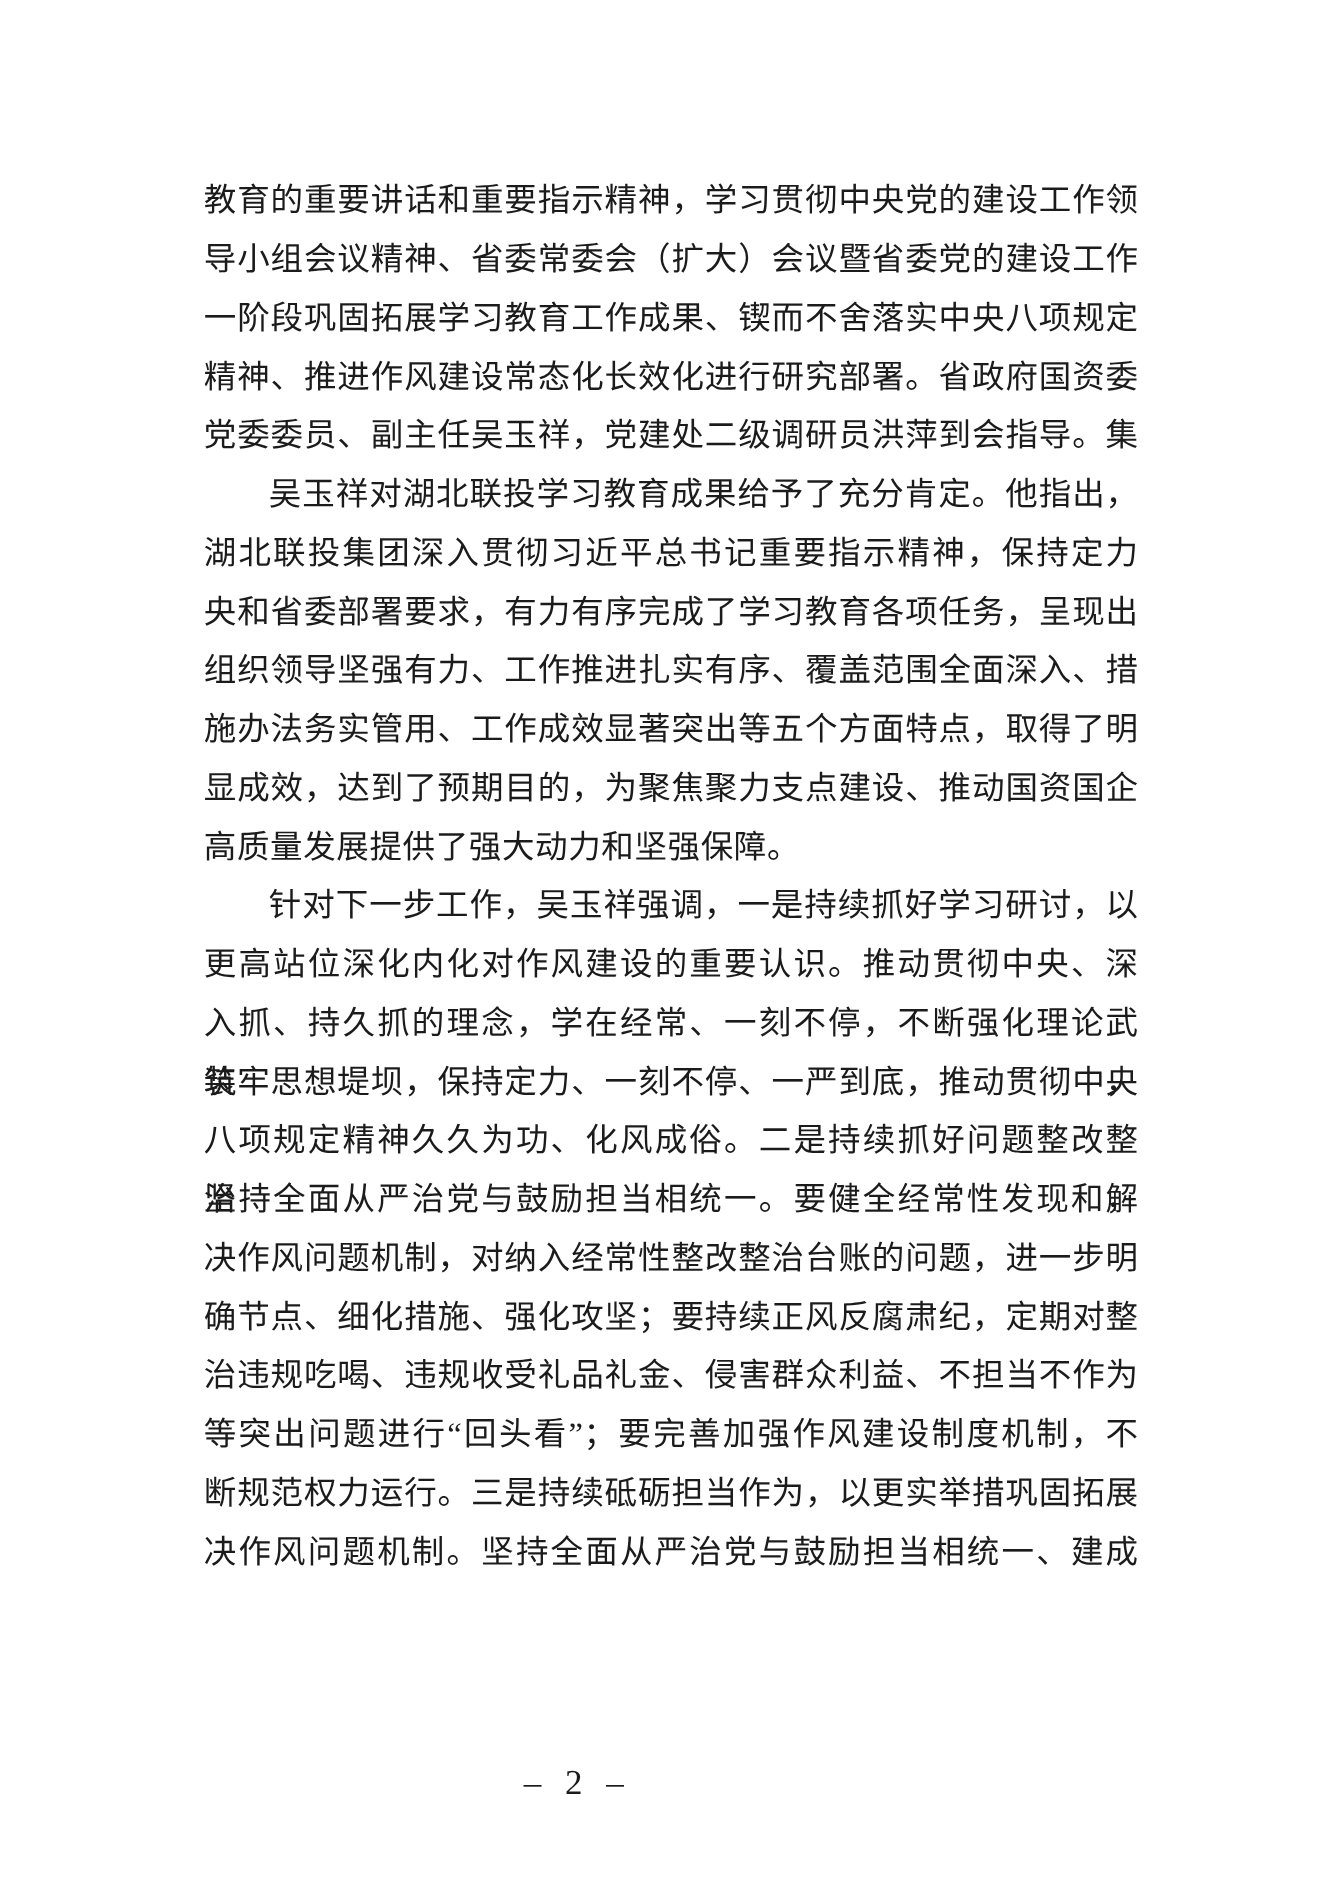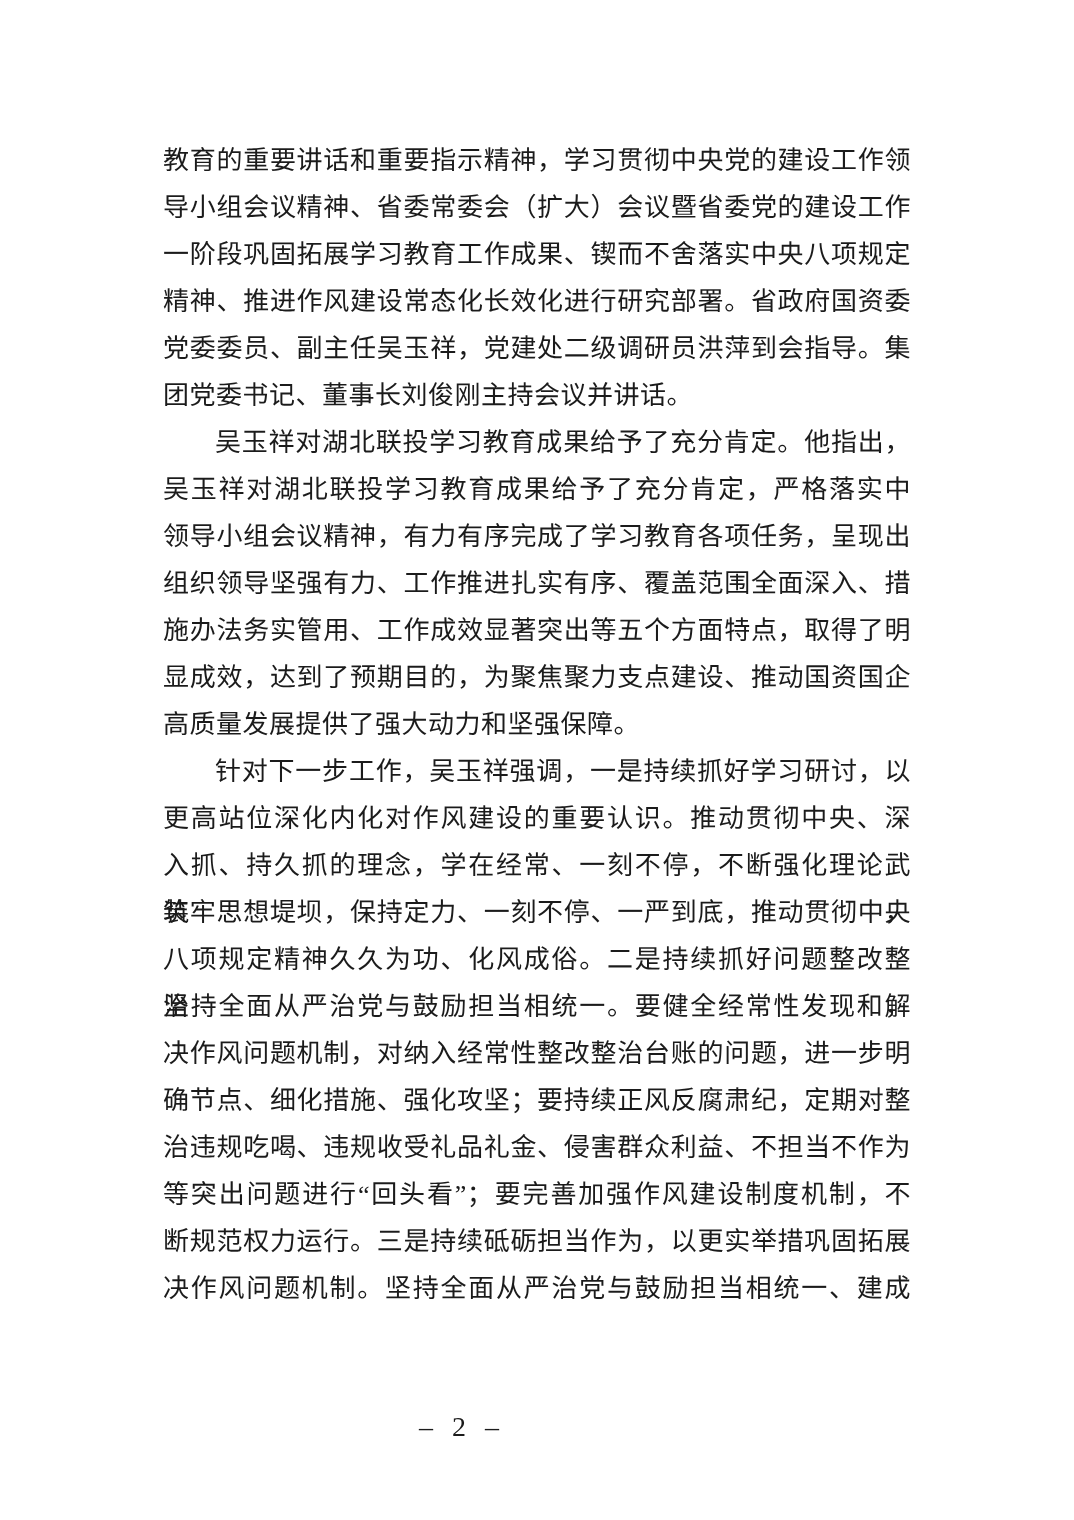--- a/index.html
+++ b/index.html
@@ -63,27 +63,26 @@
 <div class="page">
 
   <div class="text-block">
 
     <div class="paragraph">
       <div class="line">教育的重要讲话和重要指示精神，学习贯彻中央党的建设工作领</div>
       <div class="line">导小组会议精神、省委常委会（扩大）会议暨省委党的建设工作</div>
       <div class="line">一阶段巩固拓展学习教育工作成果、锲而不舍落实中央八项规定</div>
       <div class="line">精神、推进作风建设常态化长效化进行研究部署。省政府国资委</div>
       <div class="line">党委委员、副主任吴玉祥，党建处二级调研员洪萍到会指导。集</div>
-      <div class="line para-end">团党委书记、董事长刘俊刚主持会议并讲话。</div>
     </div>
 
     <div class="paragraph">
       <div class="line indent">吴玉祥对湖北联投学习教育成果给予了充分肯定。他指出，</div>
-      <div class="line">吴玉祥对湖北联投学习教育成果给予了充分肯定，严格落实中</div>
-      <div class="line">领导小组会议精神，有力有序完成了学习教育各项任务，呈现出</div>
+      <div class="line">湖北联投集团深入贯彻习近平总书记重要指示精神，保持定力</div>
+      <div class="line">央和省委部署要求，有力有序完成了学习教育各项任务，呈现出</div>
       <div class="line">组织领导坚强有力、工作推进扎实有序、覆盖范围全面深入、措</div>
       <div class="line">施办法务实管用、工作成效显著突出等五个方面特点，取得了明</div>
       <div class="line">显成效，达到了预期目的，为聚焦聚力支点建设、推动国资国企</div>
       <div class="line para-end">高质量发展提供了强大动力和坚强保障。</div>
     </div>
 
     <div class="paragraph">
       <div class="line indent">针对下一步工作，吴玉祥强调，一是持续抓好学习研讨，以</div>
       <div class="line">更高站位深化内化对作风建设的重要认识。推动贯彻中央、深</div>
       <div class="line">入抓、持久抓的理念，学在经常、一刻不停，不断强化理论武装，</div>

